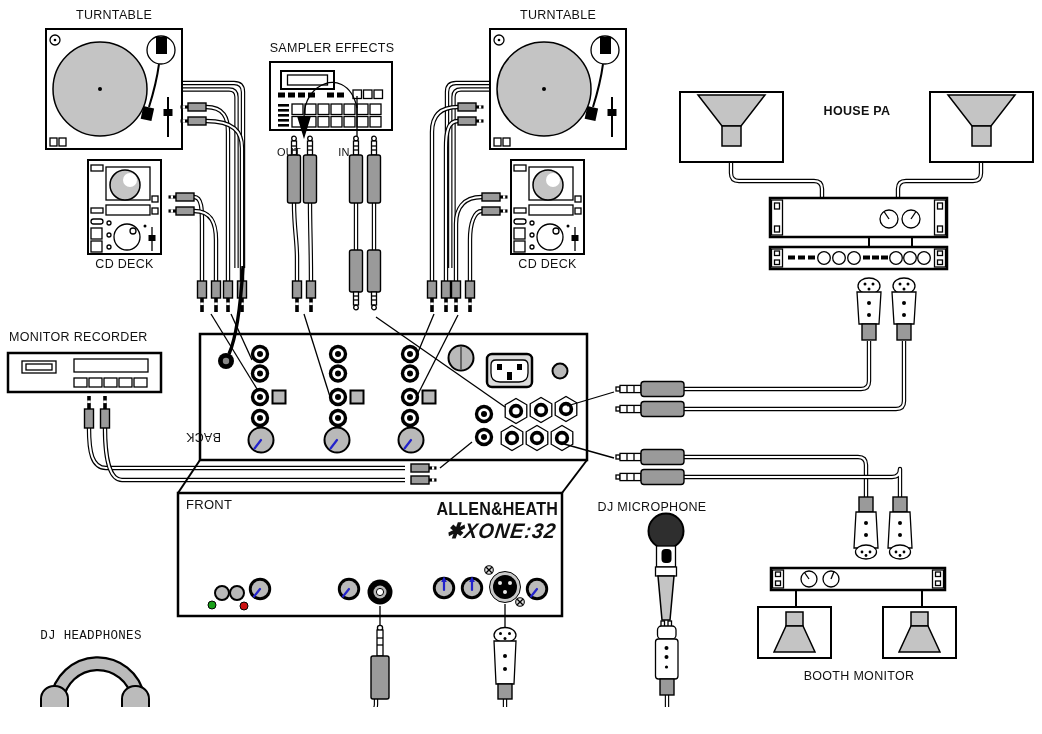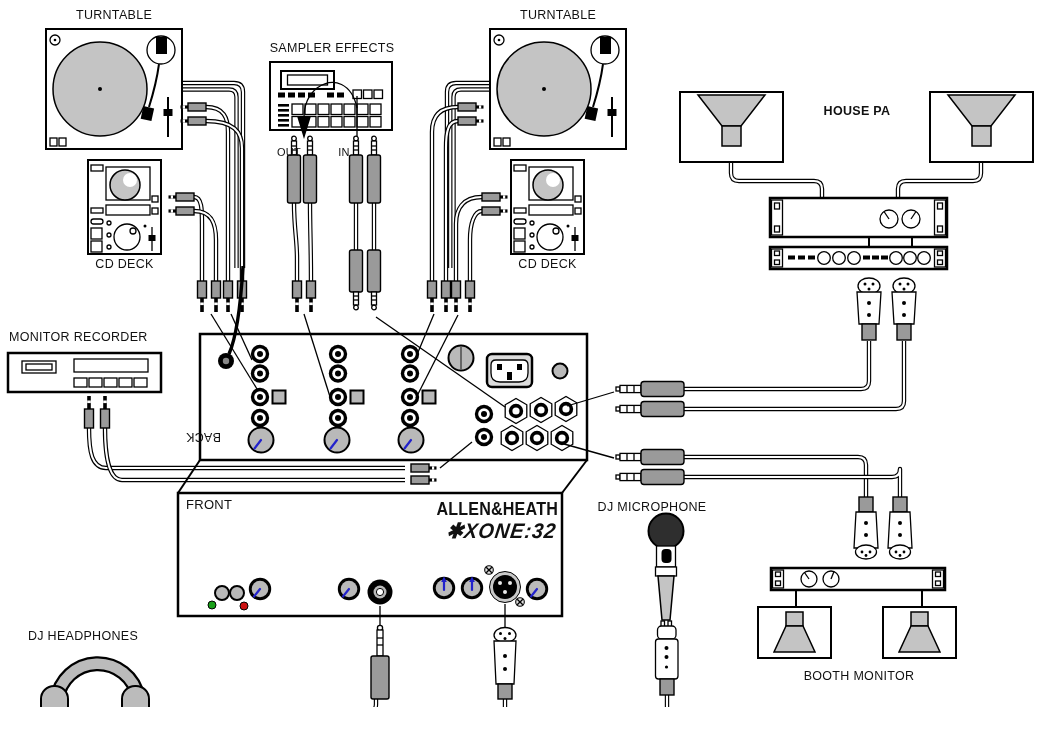--- a/index.html
+++ b/index.html
@@ -540,16 +540,16 @@
 <div class="lbl ctr sm" style="left:332px;top:130px;width:24px;">IN</div>
 <div class="lbl ctr" style="left:797px;top:104px;width:120px;font-weight:bold;">HOUSE PA</div>
 <div class="lbl ctr" style="left:88px;top:257px;width:73px;">CD DECK</div>
 <div class="lbl ctr" style="left:511px;top:257px;width:73px;">CD DECK</div>
 <div class="lbl" style="left:9px;top:330px;">MONITOR RECORDER</div>
 <div class="lbl" id="back-label" style="left:181px;top:430px;width:40px;">BACK</div>
 <div class="lbl" style="left:186px;top:497px;font-size:13px;text-align:right;">FRONT</div>
 <div class="lbl" id="brand" style="left:420px;top:499px;width:138px;">ALLEN&amp;HEATH</div>
 <div class="lbl" id="model" style="left:420px;top:519px;width:138px;"><span>✱</span><span>XONE:32</span></div>
 <div class="lbl ctr" style="left:591px;top:500px;width:122px;">DJ MICROPHONE</div>
-<div class="lbl ctr" style="left:16px;top:629px;width:134px;">DJ HEADPHONES</div>
+<div class="lbl ctr" style="left:24px;top:629px;width:134px;font-family:Liberation Mono, monospace;">DJ HEADPHONES</div>
 <div class="lbl ctr" style="left:789px;top:669px;width:140px;">BOOTH MONITOR</div>
 
 </div>
 
 </body></html>

